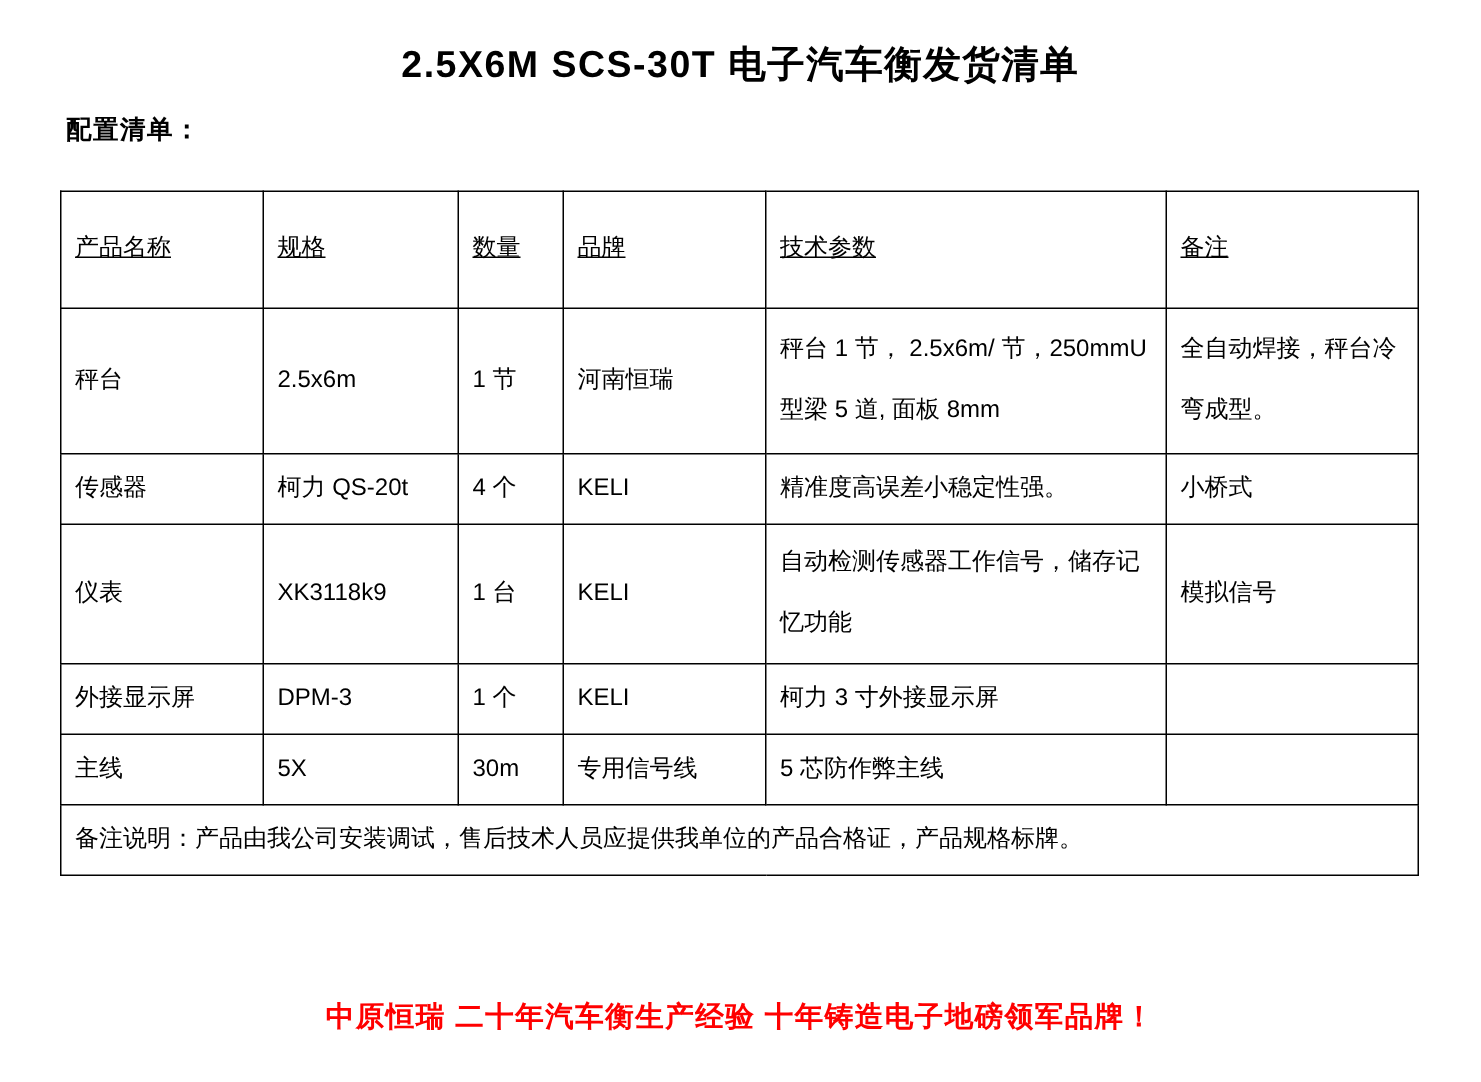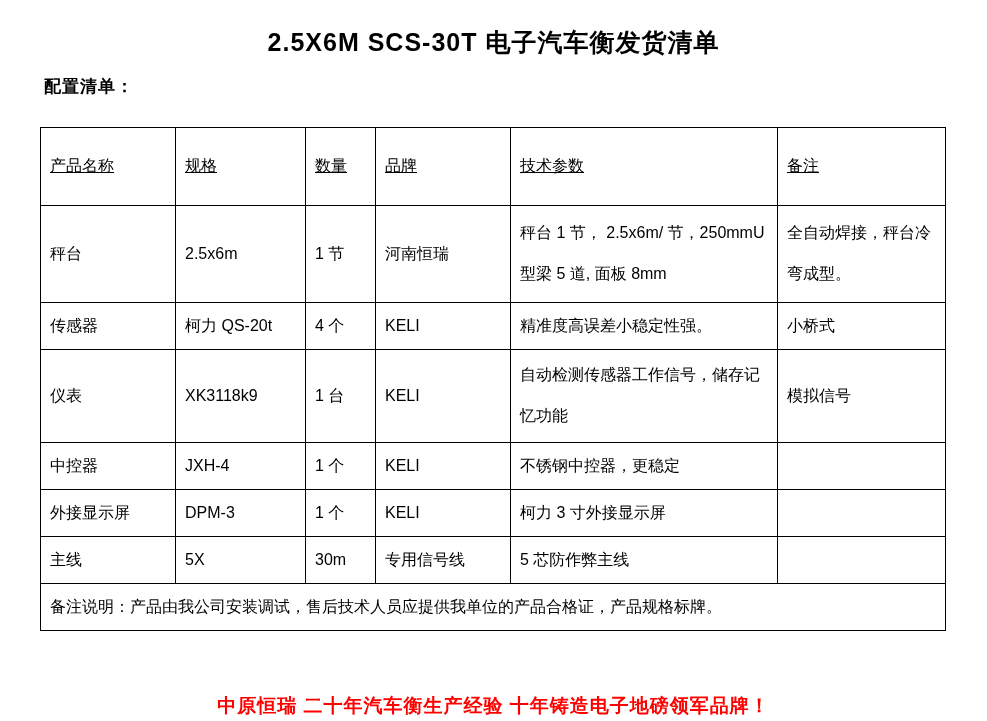--- a/index.html
+++ b/index.html
@@ -50,21 +50,21 @@
     line-height: 2.55;
     overflow: hidden;
     word-break: break-word;
   }
   tr.h-header { height: 78px; text-decoration: underline; }
   tr.h-tall   { height: 97px; }
   tr.h-tall2  { height: 93px; }
   tr.h-std    { height: 47px; padding-left: 40px; }
   .doc-slogan {
     text-align: center;
-    margin-top: 62px;
+    margin-top: 81px;
     font-size: 19px;
     font-weight: 700;
     letter-spacing: 1px;
   }
 </style>
 </head>
 <body>
 
 <div class="doc-title">2.5X6M SCS-30T 电子汽车衡发货清单</div>
 
@@ -109,28 +109,20 @@
 
     <tr class="h-tall2">
       <td>仪表</td>
       <td>XK3118k9</td>
       <td>1 台</td>
       <td>KELI</td>
       <td>自动检测传感器工作信号，储存记忆功能</td>
       <td>模拟信号</td>
     </tr>
 
-    <tr class="h-std">
-      <td>中控器</td>
-      <td>JXH-4</td>
-      <td>1 个</td>
-      <td>KELI</td>
-      <td>不锈钢中控器，更稳定</td>
-      <td></td>
-    </tr>
 
     <tr class="h-std">
       <td>外接显示屏</td>
       <td>DPM-3</td>
       <td>1 个</td>
       <td>KELI</td>
       <td>柯力 3 寸外接显示屏</td>
       <td></td>
     </tr>
 

